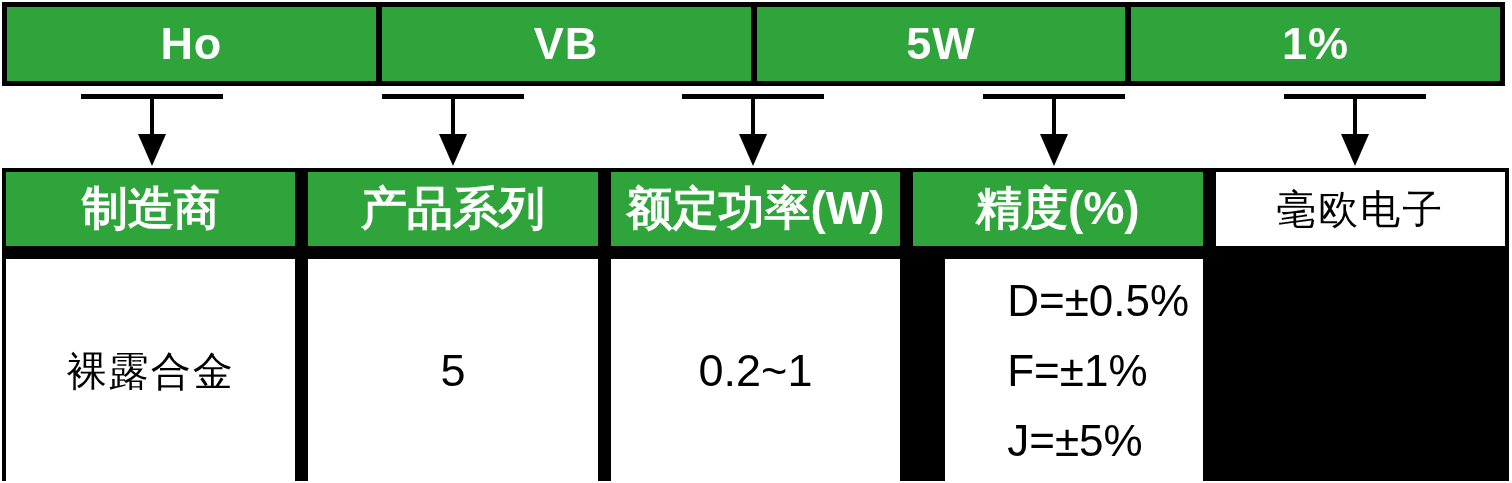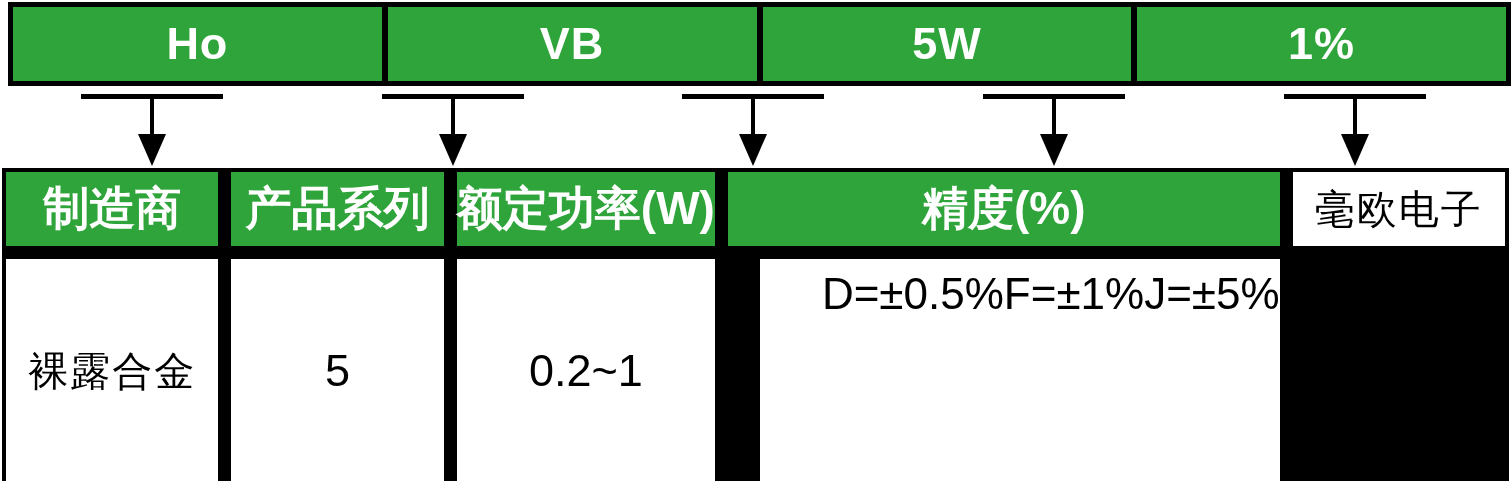--- a/index.html
+++ b/index.html
@@ -13,21 +13,21 @@
     width: 1512px;
     height: 483px;
     background: #ffffff;
     overflow: hidden;
   }
 
   
   .topbar {
     position: absolute;
     top: 2px;
-    left: 8px;
+    left: 2px;
     width: 1503px;
     height: 84px;
     background: #000000;
     box-sizing: border-box;
     padding: 5px;
     display: flex;
     gap: 6px;
   }
   .code-cell {
     flex: 1 1 0;
@@ -90,21 +90,21 @@
     align-items: center;
     justify-content: center;
     font-size: 45px;
   }
   .body-cell.serif {
     font-family: "DejaVu Serif", "Liberation Serif", serif;
     font-size: 40px;
     letter-spacing: 2px;
   }
   .body-cell.tolerance {
-    flex-direction: row;
+    flex-direction: column;
     align-items: flex-start;
     justify-content: center;
     padding-left: 62px;
     font-size: 44px;
     line-height: 70px;
     margin-left: 32px;
   }
 </style>
 </head>
 <body>

